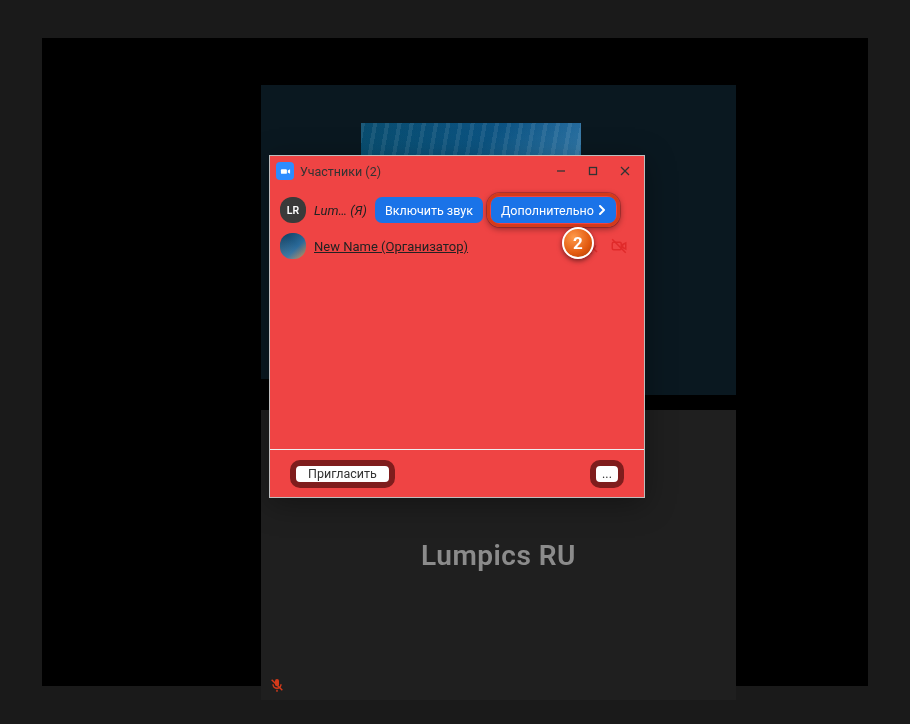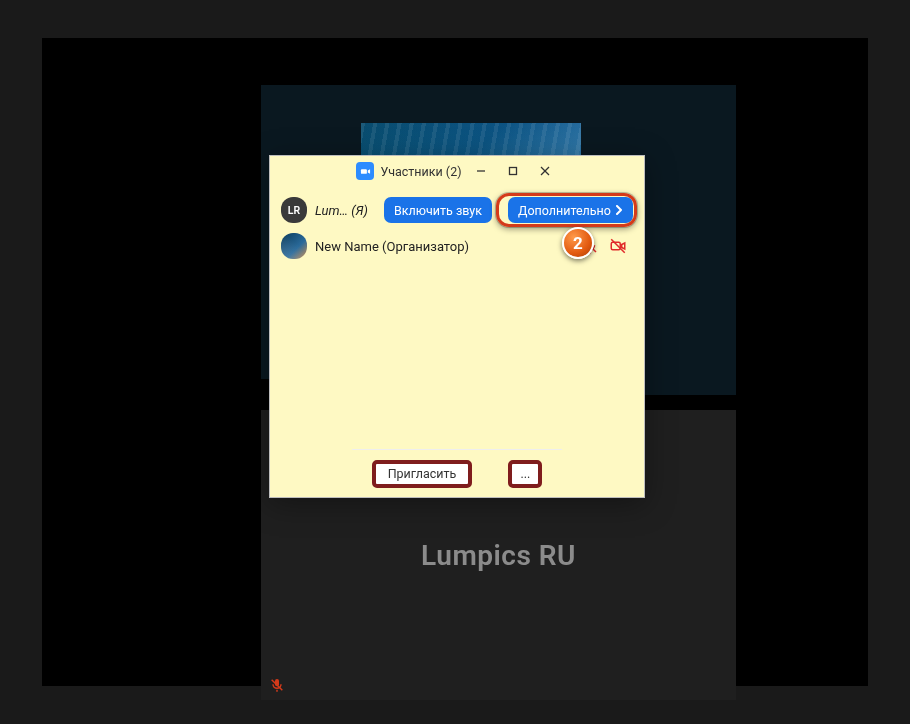--- a/index.html
+++ b/index.html
@@ -16,53 +16,53 @@
 
     .name-tag { position: absolute; left: 219px; top: 341px; height: 28px; display: flex; align-items: center; padding: 0 8px; background: #000; color: #d0d0d0; font-size: 13px; gap: 6px; }
     .name-tag .mic-off { width: 14px; height: 14px; }
 
     .video-tile-bottom { position: absolute; left: 219px; top: 372px; width: 475px; height: 290px; background: #1f1f1f; display:flex; align-items:center; justify-content:center;text-align:right; }
     .bottom-name { color: #c6c6c6; font-size: 28px; font-weight: 600; letter-spacing: 0.5px; opacity: 0.65; }
 
     .corner-mic { position: absolute; left: 227px; top: 639px; width: 16px; height: 16px; }
 
     
-    .panel { position: absolute; left: 269px; top: 155px; width: 376px; height: 343px; background: #fef9c3; border: 1px solid #bdbdbd; box-shadow: 0 6px 28px rgba(0,0,0,0.35); display: flex; flex-direction: column; align-items: center; }
+    .panel { position: absolute; left: 269px; top: 155px; width: 376px; height: 343px; background: #ef4444; border: 1px solid #bdbdbd; box-shadow: 0 6px 28px rgba(0,0,0,0.35); display: flex; flex-direction: column; }
 
     .titlebar { height: 30px; display: flex; align-items: center; padding: 0 6px; gap: 6px; }
     .title-icon { width: 18px; height: 18px; background: #2d8cff; border-radius: 4px; display:flex; align-items:center; justify-content:center; }
     .title-text { font-size: 12.5px; color: #333; flex: 1; }
     .win-btn { width: 26px; height: 22px; display:flex; align-items:center; justify-content:center; color: #555; font-size: 12px; cursor: pointer; }
 
     .participants-list { flex: 1; overflow: hidden; padding: 6px 8px 0 8px; }
 
     .p-row { display: flex; align-items: center; height: 36px; gap: 8px; padding: 0 2px; }
 
     .avatar-box { width: 26px; height: 26px; border-radius: 12px; display:flex; align-items:center; justify-content:center; font-size: 10.5px; font-weight: 600; color: #fff; flex-shrink: 0; }
     .av-lr { background: #3a3a3a; }
     .av-img { background: linear-gradient(135deg, #0a3a5a, #2a6a9a 60%, #d09050); position: relative; overflow: hidden; }
     .av-img::after { content:""; position:absolute; inset:0; background: linear-gradient(45deg, rgba(255,255,255,0.15), transparent 60%); }
 
     .p-name { font-size: 13px; color: #222; white-space: nowrap; overflow: hidden; text-overflow: ellipsis; }
     .p-name.short { max-width: 54px; font-style: italic; }
-    .p-name.long { flex: 1; }
+    .p-name.long { flex: 1; text-decoration: underline; }
 
-    .pill { height: 26px; border-radius: 7px; background: #1a73e8; color: #fff; font-size: 12.5px; display:flex; align-items:center; padding: 0 10px; border: none; cursor: pointer; white-space: nowrap; margin-left: 8px; }
+    .pill { height: 26px; border-radius: 7px; background: #1a73e8; color: #fff; font-size: 12.5px; display:flex; align-items:center; padding: 0 10px; border: none; cursor: pointer; white-space: nowrap; }
 
     .highlight-wrap { position: relative; display: inline-flex; border-radius: 1px; }
     .highlight-wrap::before { content:""; position:absolute; inset:-4px; border: 3px solid #d43a1a; border-radius: 13px; box-shadow: 0 0 0 1px rgba(0,0,0,0.2), 0 2px 6px rgba(0,0,0,0.4); pointer-events:none; }
     .pill .chev { margin-left: 4px; display:inline-flex; }
 
     .callout { position: absolute; left: 562px; top: 227px; width: 32px; height: 32px; border-radius: 50%; background: radial-gradient(circle at 35% 30%, #ff9a4a, #e25a10 60%, #a83a06); border: 2px solid #fff; box-shadow: 0 2px 5px rgba(0,0,0,0.5); color: #fff; display:flex; align-items:center; justify-content:center; font-size: 17px; font-weight: 700; }
 
     .row-icons { margin-left: auto; display: flex; gap: 10px; padding-right: 6px; }
     .ic { width: 18px; height: 18px; color: #e02a2a; }
 
     .panel-footer { height: 48px; border-top: 1px solid #eee; display: flex; align-items: center; gap: 18px; padding: 0 20px; }
-    .footer-btn { height: 28px; border: 4px solid #7f1d1d; border-radius: 5px; background: #fff; color: #333; font-size: 12.5px; padding: 0 12px; cursor: pointer; display:flex; align-items:center; }
+    .footer-btn { height: 28px; border: 6px solid #7f1d1d; border-radius: 10px; background: #fff; color: #333; font-size: 12.5px; padding: 0 12px; cursor: pointer; display:flex; align-items:center; }
     .footer-btn.more { width: 34px; justify-content:center; padding: 0; }
     .spacer { flex: 1; }
 
     svg { display: block; }
   </style>
 </head>
 <body>
 
 <div class="outer-frame">
 

